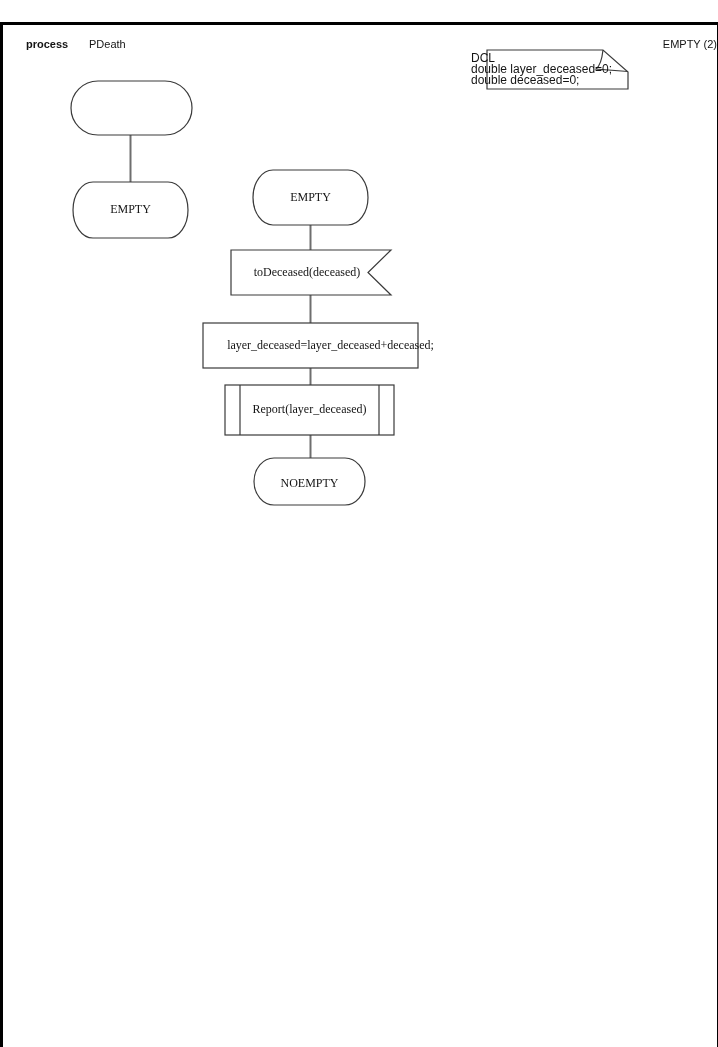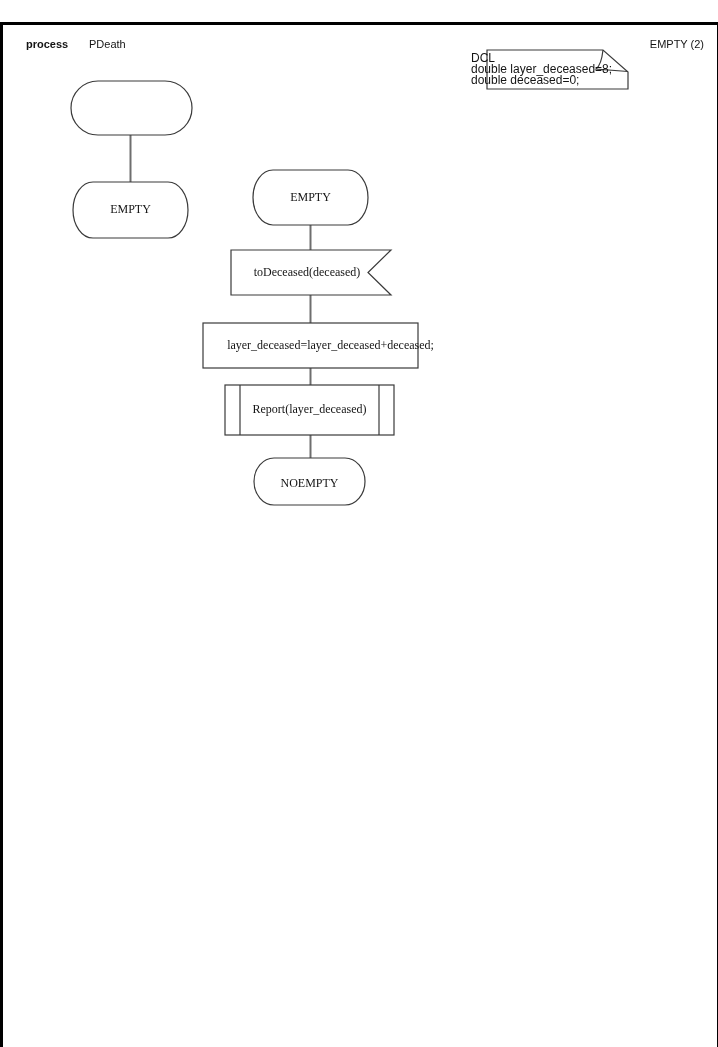--- a/index.html
+++ b/index.html
@@ -30,21 +30,21 @@
   .hdr { position: absolute; font-size: 11px; white-space: nowrap; }
   .bold { font-weight: bold; }
   .decl-text {
     position: absolute;
     left: 468px;
     top: 28px;
     font-size: 12px;
     line-height: 11px;
     white-space: nowrap;
   }
-  .page-label { right: 13px; top: 13px; text-align: right; }
+  .page-label { right: 0; top: 13px; text-align: right; }
 </style>
 </head>
 <body>
 
 <div class="page">
 
   <svg class="diagram-svg" width="714" height="1043" viewBox="2 2 714 1043">
 
     <g stroke="#6e6e6e" stroke-width="2" fill="none">
       <line x1="129.5" y1="111" x2="129.5" y2="160"></line>
@@ -80,21 +80,21 @@
       </g>
     </g>
   </svg>
 
   <span class="hdr bold" style="left:23px; top:13px;">process</span>
   <span class="hdr" style="left:86px; top:13px;">PDeath</span>
   <span class="hdr page-label">EMPTY (2)</span>
 
   <div class="decl-text">
     <div>DCL</div>
-    <div>double layer_deceased=8;</div>
+    <div>double layer_deceased=0;</div>
     <div>double deceased=0;</div>
   </div>
 
   <div class="lbl" style="left:70px; top:157px; width:115px; height:56px;">EMPTY</div>
 
   <div class="lbl" style="left:250px; top:145px; width:115px; height:55px;">EMPTY</div>
 
   <div class="lbl" style="left:228px; top:225px; width:152px; height:45px;">toDeceased(deceased)</div>
 
   <div class="lbl" style="left:200px; top:298px; width:215px; height:45px;padding-left:20px;">layer_deceased=layer_deceased+deceased;</div>

